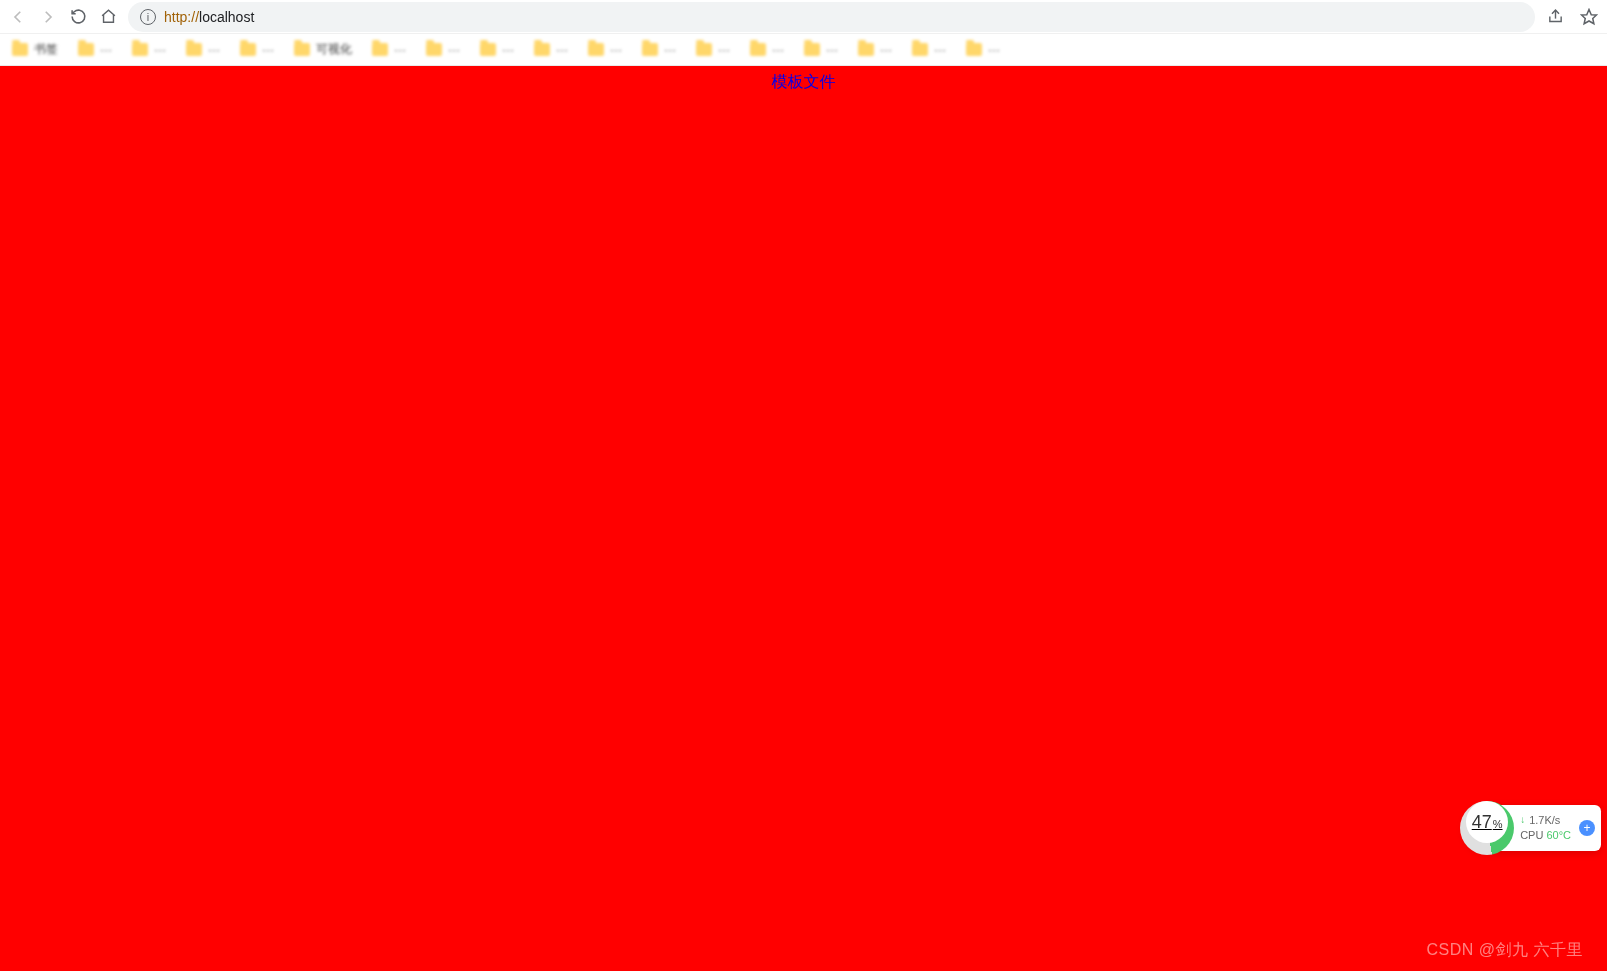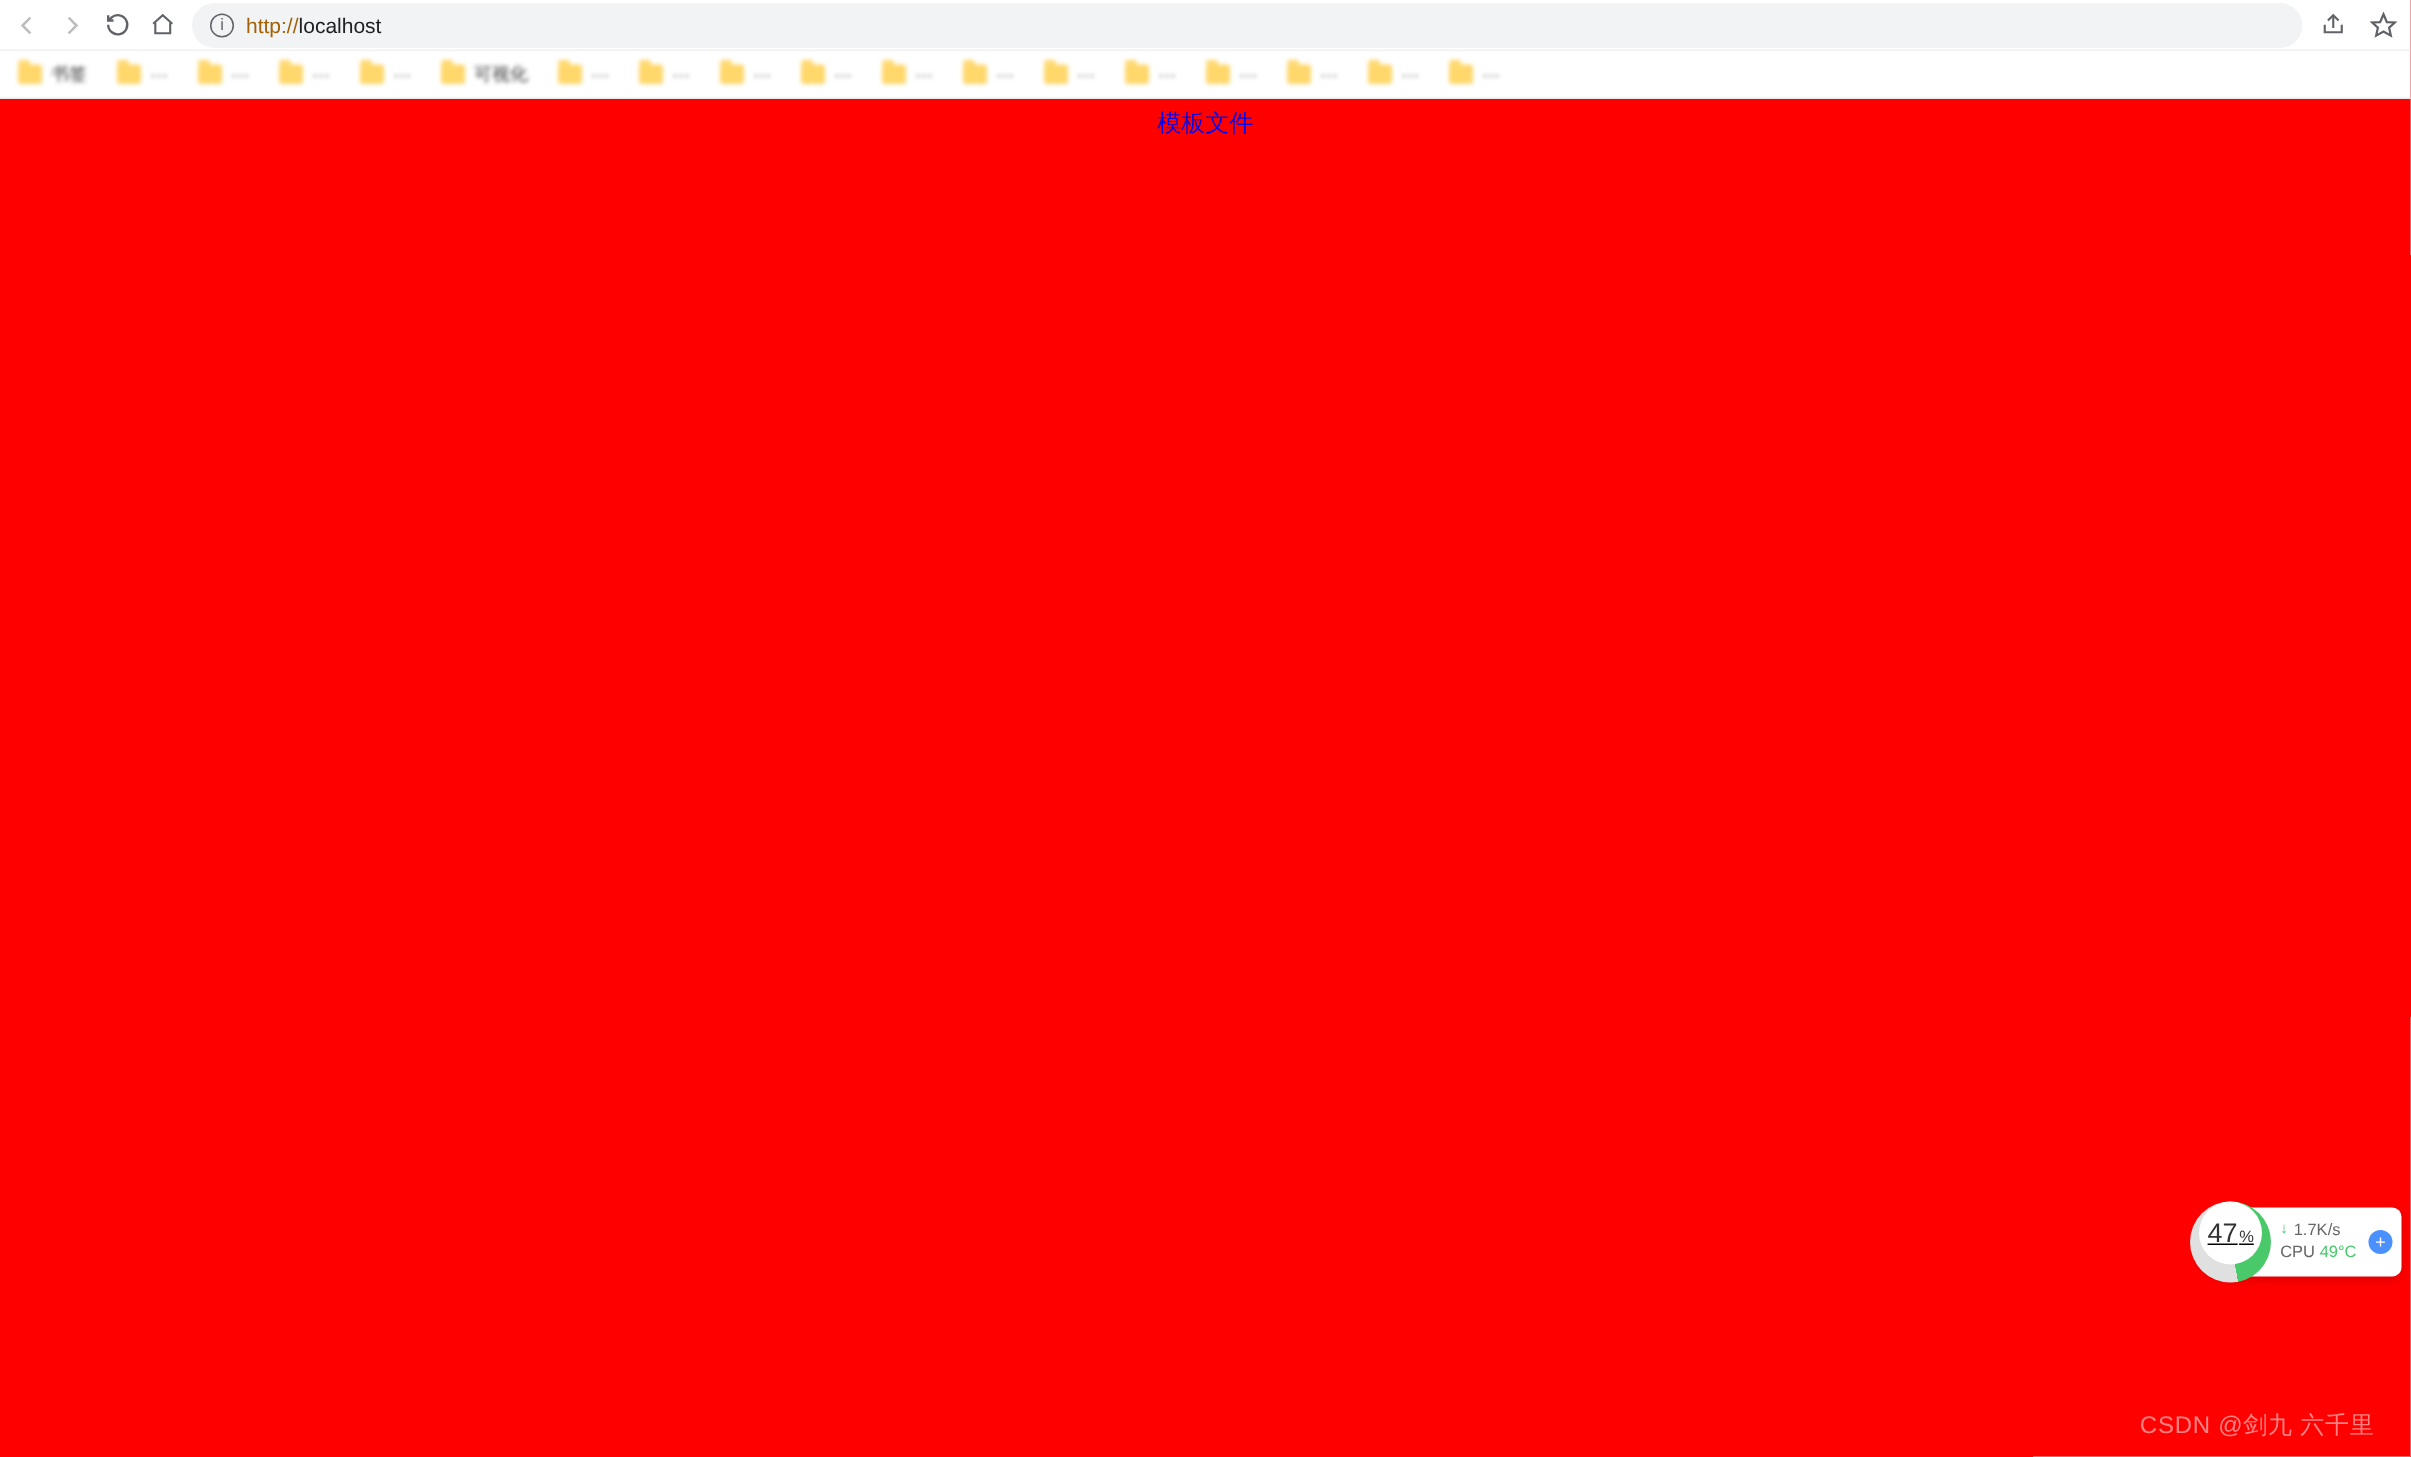--- a/index.html
+++ b/index.html
@@ -300,19 +300,19 @@
         <span class="pct">%</span>
     </div>
   </div>
   <div class="sysmon-stats">
     <div class="net">
       <span class="arrow-down">↓</span>
       <span>1.7K/s</span>
     </div>
     <div>
       <span>CPU</span>
-      <span class="temp">49°C</span>
+      <span class="temp">60°C</span>
     </div>
   </div>
   <div class="sysmon-plus">+</div>
 </div>
 
 <div class="watermark">CSDN @剑九 六千里</div>
 
 </body></html>

